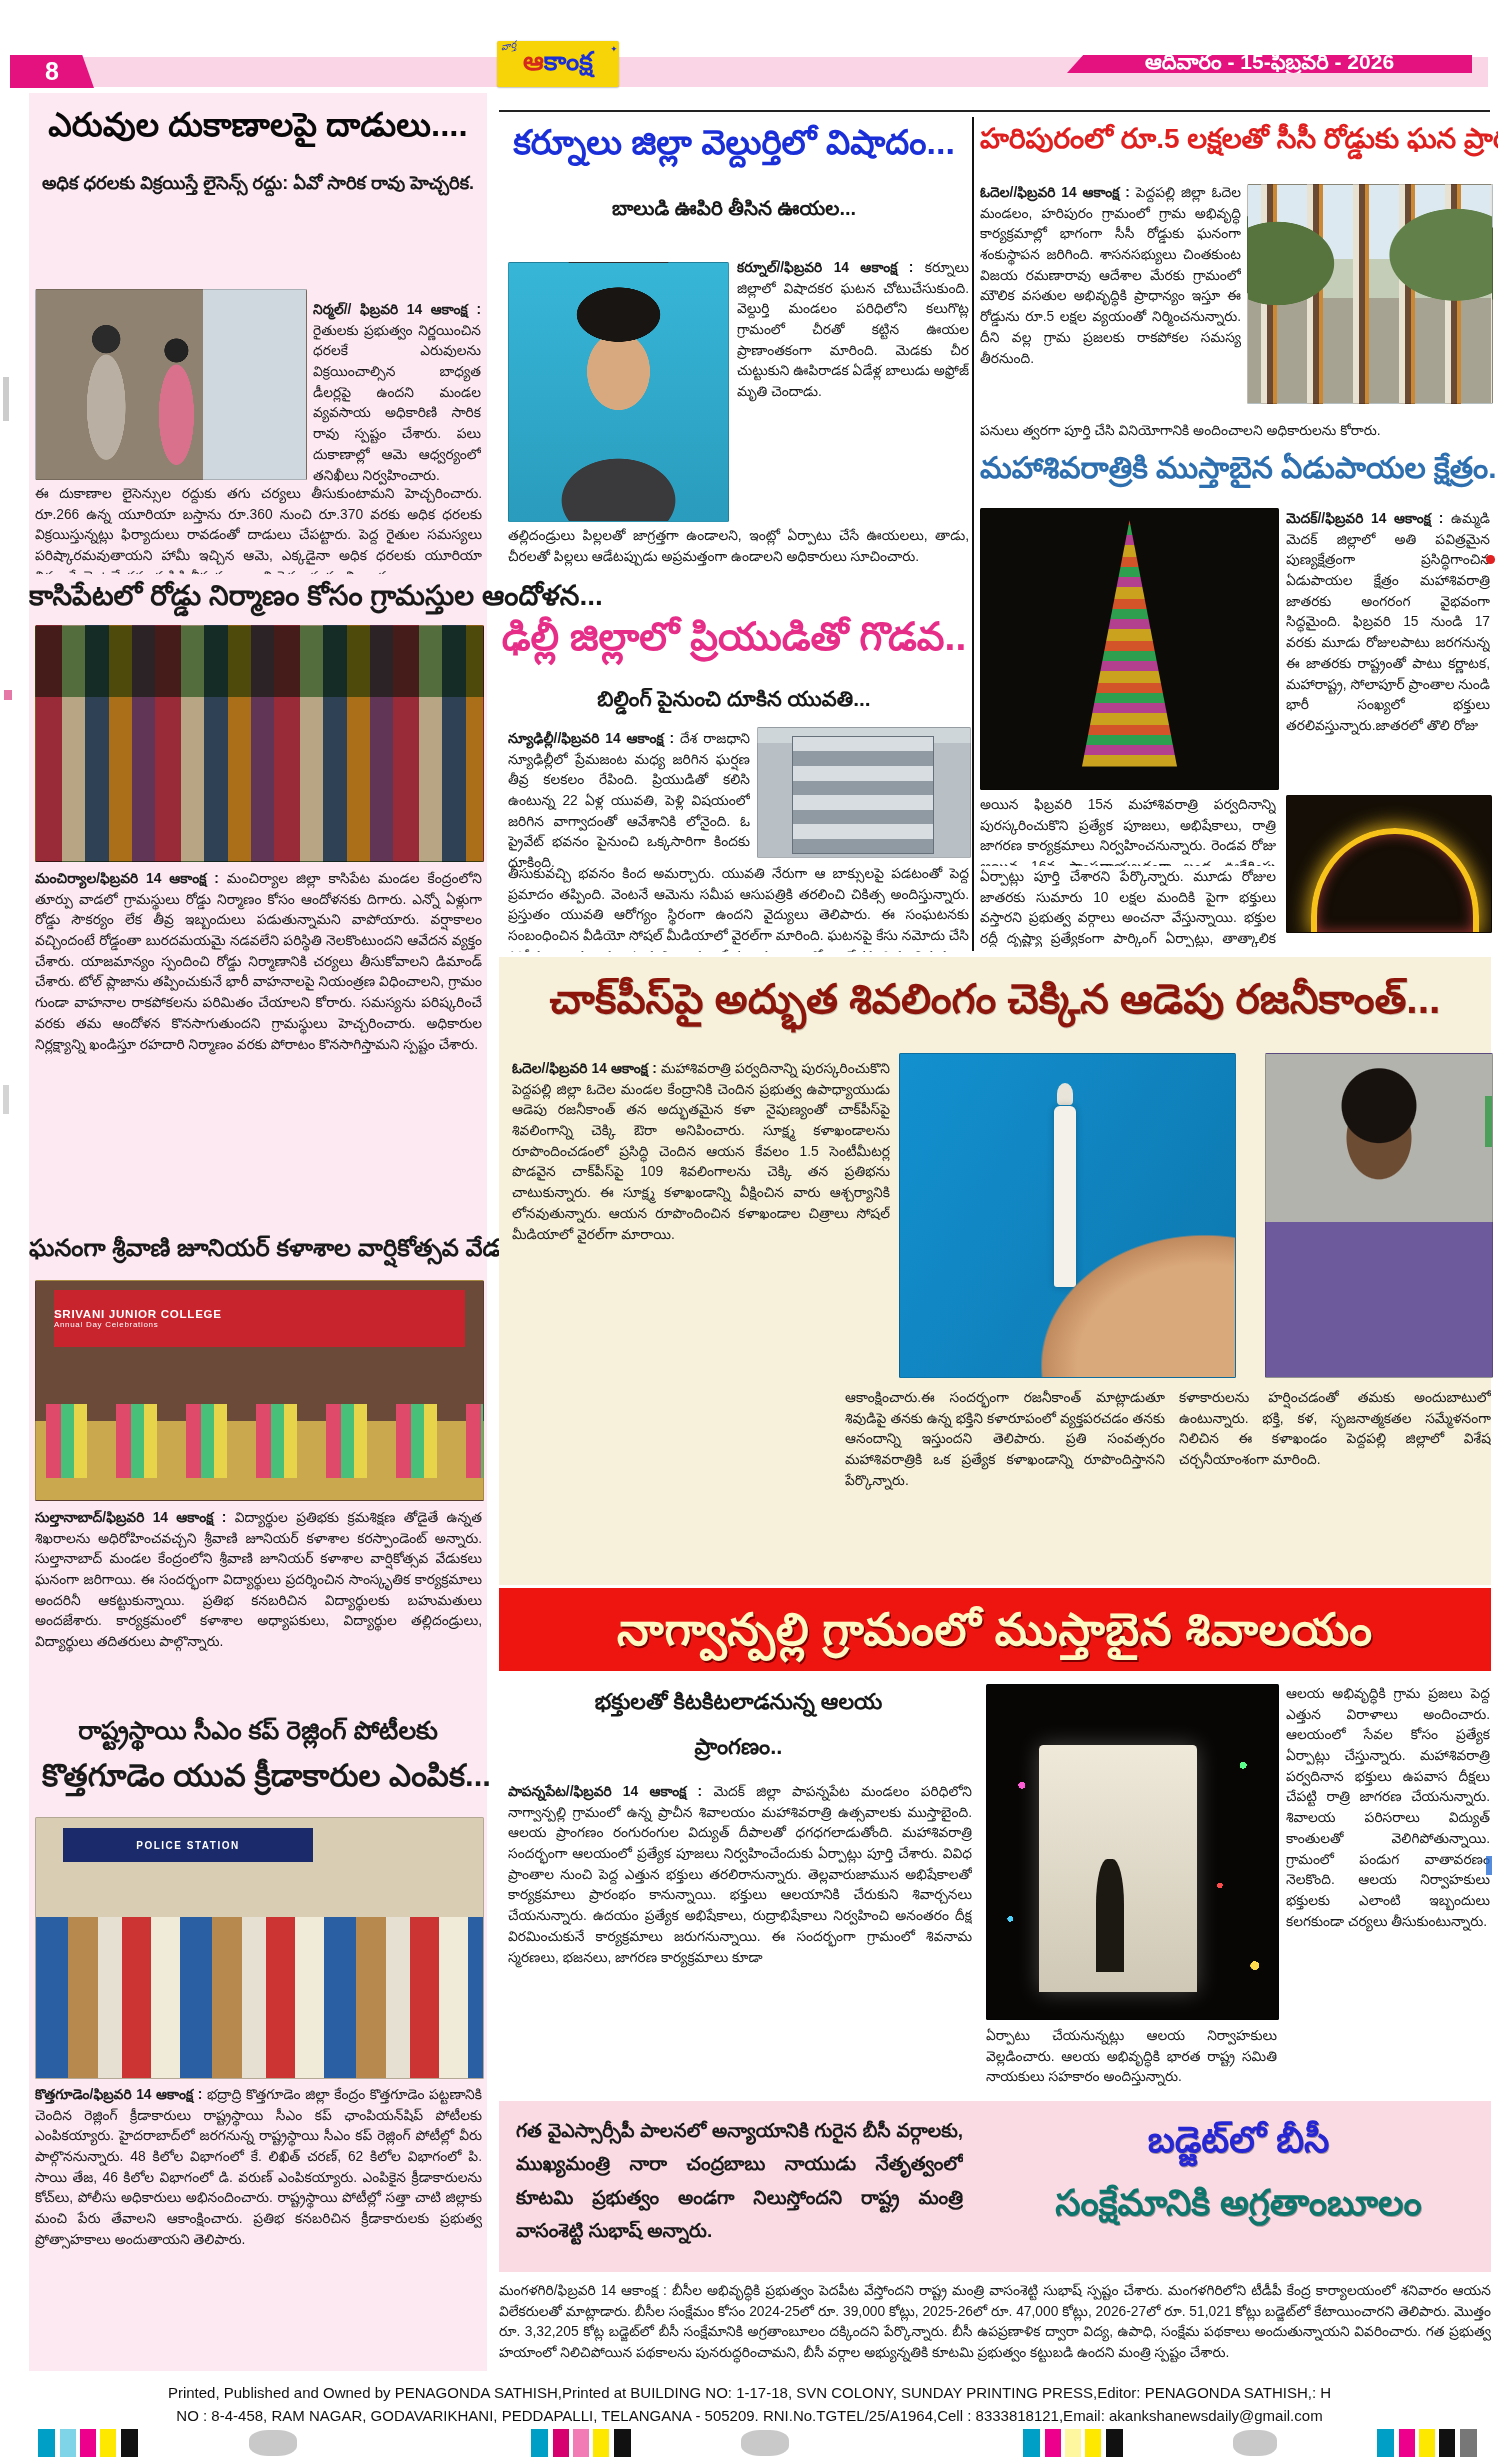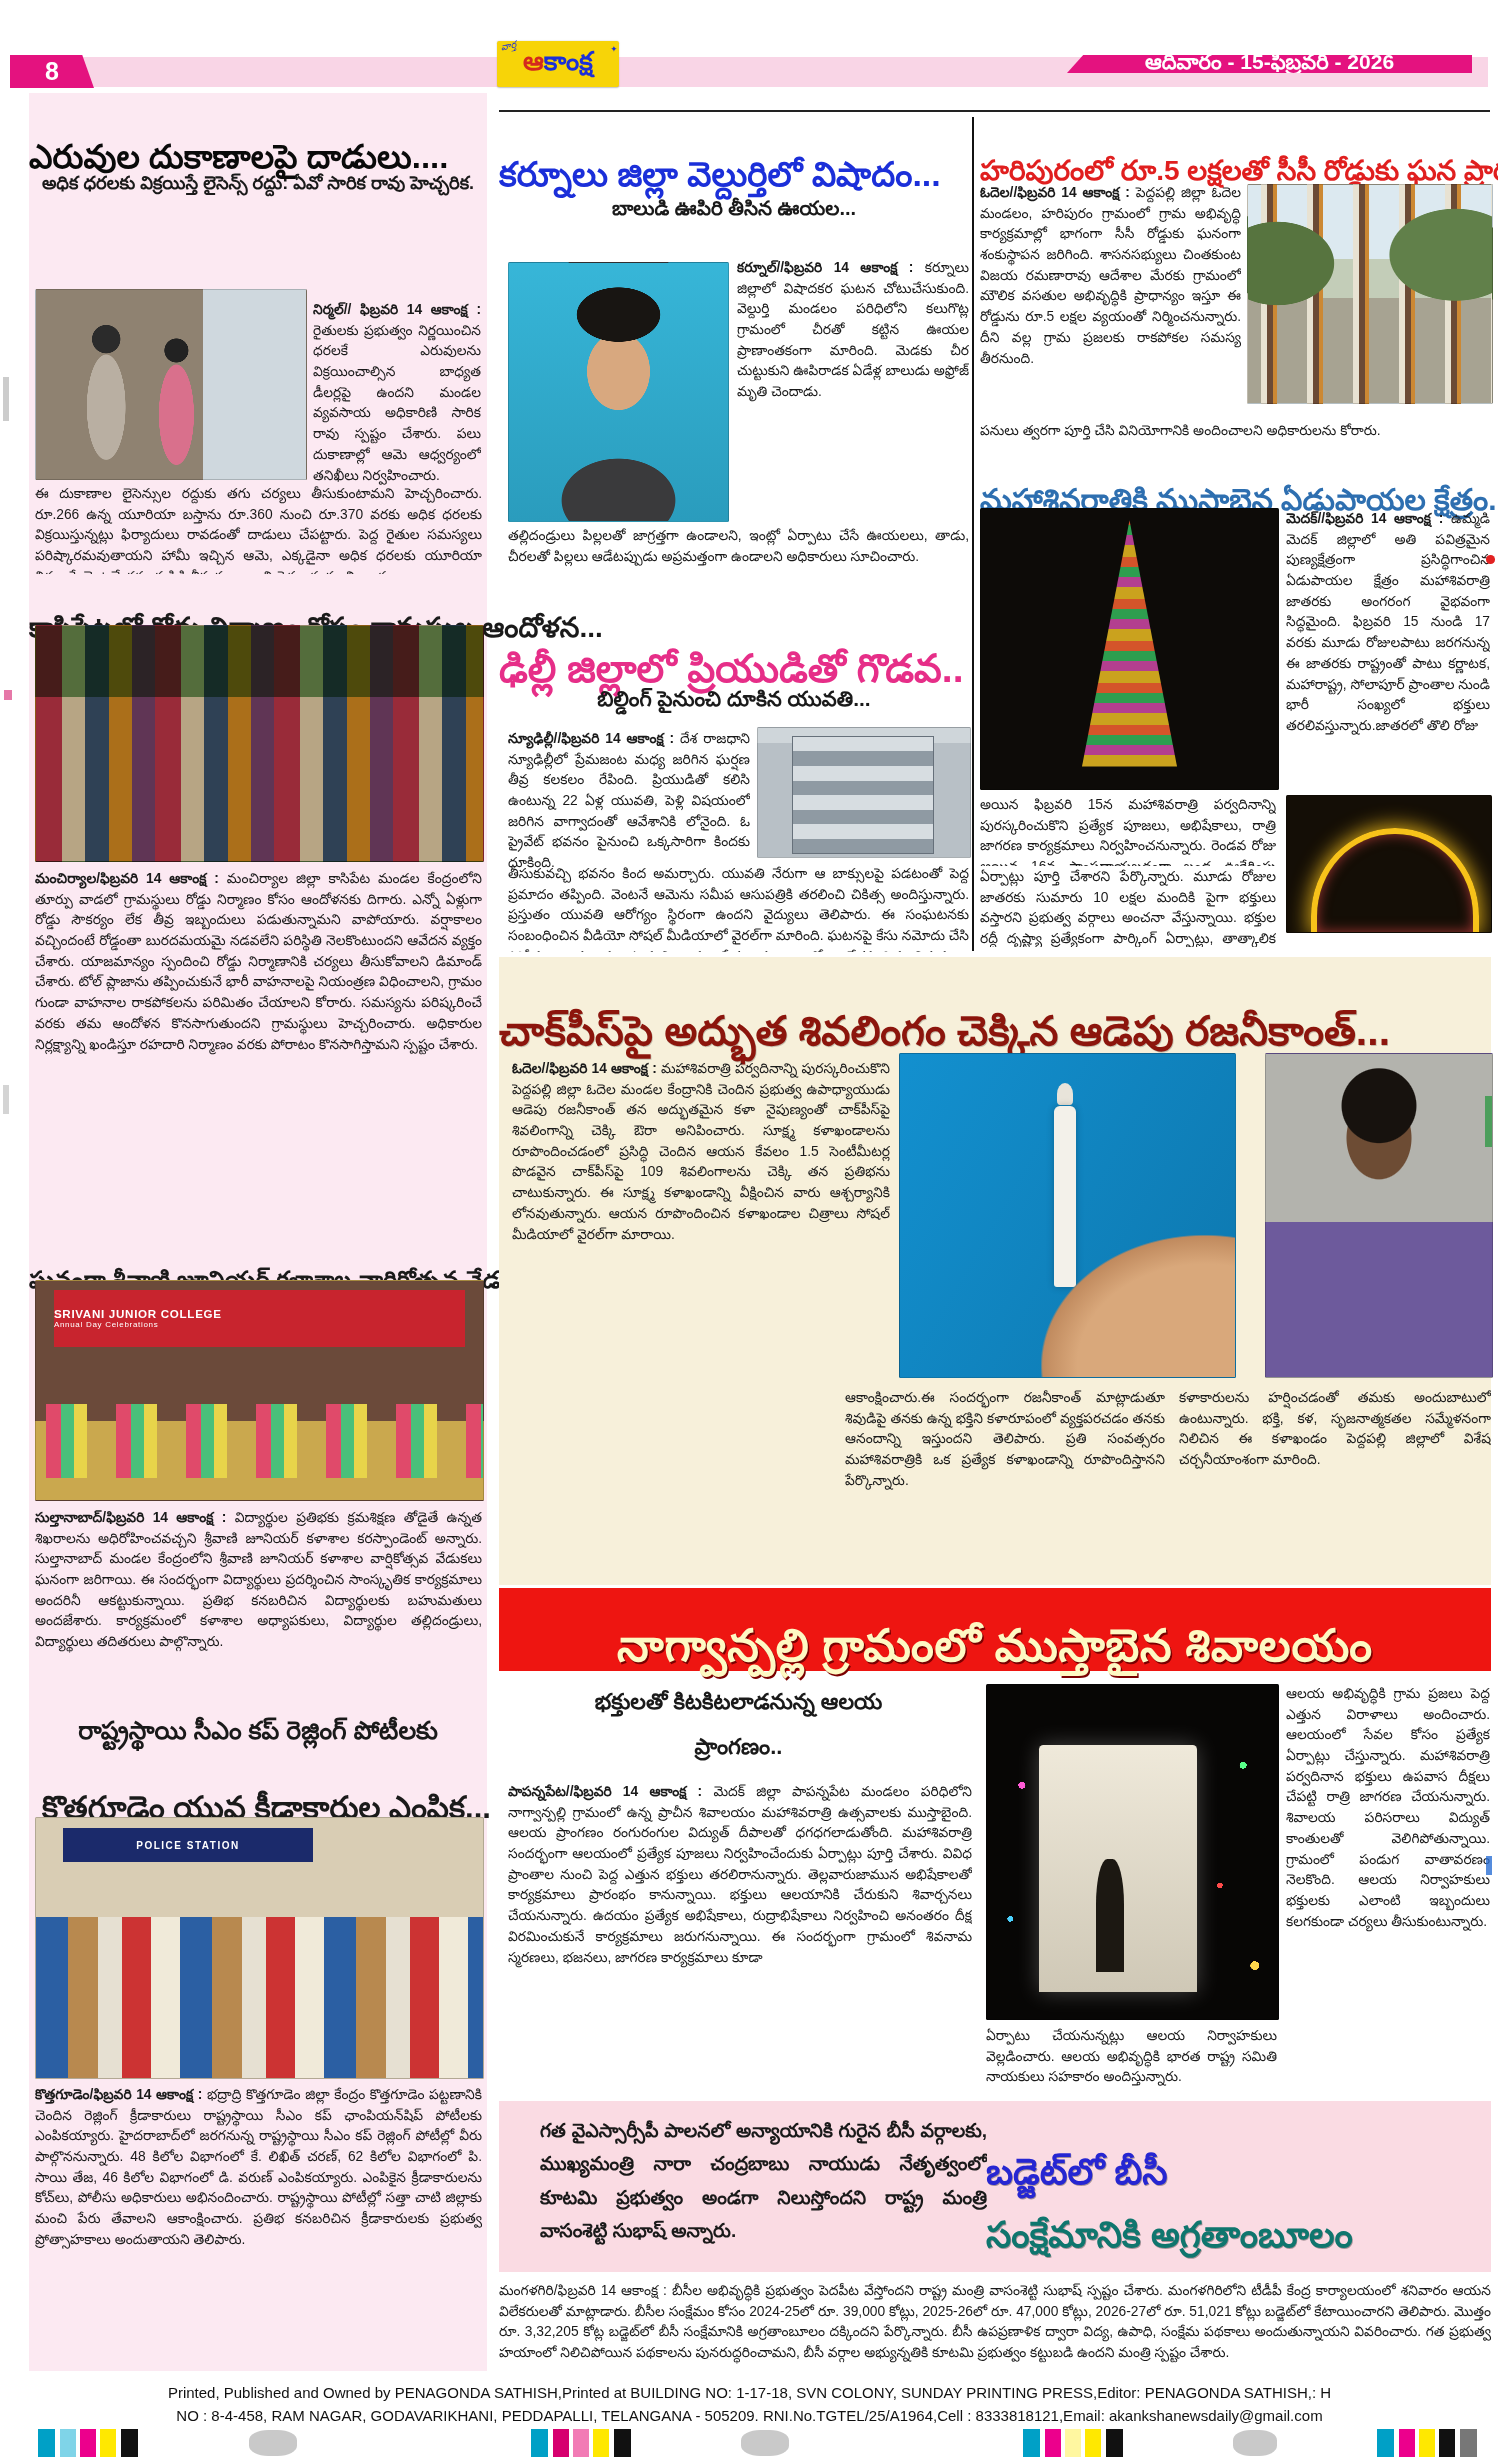--- a/index.html
+++ b/index.html
@@ -1,21 +1,21 @@
 <!DOCTYPE html>
 <html style="font-size:11.6px"><head>
 <meta charset="utf-8">
 <style>
   html,body{margin:0;padding:0;background:#ffffff;}
   #page{position:relative;width:1499px;height:2462px;background:#ffffff;overflow:hidden;
         font-family:"Liberation Sans",sans-serif;color:#1a1a1a;}
   .abs{position:absolute;}
   .txt{font-size:13.8px;line-height:1.5;text-align:justify;overflow:hidden;}
   .dl{font-weight:bold;}
-  .hl{font-weight:bold;white-space:nowrap;line-height:1.15;margin-top:32px;}
+  .hl{font-weight:bold;text-align:center;white-space:nowrap;line-height:1.15;}
   .sub{font-weight:600;text-align:center;white-space:nowrap;}
   .photo{overflow:hidden;border:0.7px solid rgba(0,0,0,0.18);border-radius:1.5px;}
   .bar{position:absolute;top:0;height:100%;}
   
   .mast-strip{background:#f9d5e6;}
   .mast-block{background:#e4127f;color:#fff;font-weight:bold;display:flex;align-items:center;justify-content:center;}
   .logo-box{background:#f7d408;border-radius:2.2px;display:flex;align-items:center;justify-content:center;box-shadow:0 0.7px 1.5px rgba(0,0,0,.25);}
   
   .ph-fert{background:
      radial-gradient(ellipse 32px 87px at 26% 62%, #b9afa2 60%, transparent 61%),
@@ -217,21 +217,21 @@
   <div class="abs photo ph-nag" style="left:986px;top:1684px;width:291px;height:334px;">
     <div class="nag-temple">
       <div class="nag-door"></div>
     </div>
     <div class="nag-lights"></div>
   </div>
   <div class="abs txt" style="left:986px;top:2026px;width:291px;height:68px;">ఏర్పాటు చేయనున్నట్లు ఆలయ నిర్వాహకులు వెల్లడించారు. ఆలయ అభివృద్ధికి భారత రాష్ట్ర సమితి నాయకులు సహకారం అందిస్తున్నారు.</div>
   <div class="abs txt" style="left:1286px;top:1684px;width:204px;height:410px;">ఆలయ అభివృద్ధికి గ్రామ ప్రజలు పెద్ద ఎత్తున విరాళాలు అందించారు. ఆలయంలో సేవల కోసం ప్రత్యేక ఏర్పాట్లు చేస్తున్నారు. మహాశివరాత్రి పర్వదినాన భక్తులు ఉపవాస దీక్షలు చేపట్టి రాత్రి జాగరణ చేయనున్నారు. శివాలయ పరిసరాలు విద్యుత్ కాంతులతో వెలిగిపోతున్నాయి. గ్రామంలో పండుగ వాతావరణం నెలకొంది. ఆలయ నిర్వాహకులు భక్తులకు ఎలాంటి ఇబ్బందులు కలగకుండా చర్యలు తీసుకుంటున్నారు.</div>
 
   <div class="abs" style="left:499px;top:2101px;width:992px;height:171px;background:#fadbe3;"></div>
-  <div class="abs" style="left:516px;top:2114px;width:447px;height:148px;font-size:19px;font-weight:bold;line-height:1.75;text-align:justify;overflow:hidden;margin-left:24px;">గత వైఎస్సార్సీపీ పాలనలో అన్యాయానికి గురైన బీసీ వర్గాలకు, ముఖ్యమంత్రి నారా చంద్రబాబు నాయుడు నేతృత్వంలో కూటమి ప్రభుత్వం అండగా నిలుస్తోందని రాష్ట్ర మంత్రి వాసంశెట్టి సుభాష్ అన్నారు.</div>
+  <div class="abs" style="left:516px;top:2114px;width:447px;height:148px;font-size:19px;font-weight:bold;line-height:1.75;text-align:justify;overflow:hidden;">గత వైఎస్సార్సీపీ పాలనలో అన్యాయానికి గురైన బీసీ వర్గాలకు, ముఖ్యమంత్రి నారా చంద్రబాబు నాయుడు నేతృత్వంలో కూటమి ప్రభుత్వం అండగా నిలుస్తోందని రాష్ట్ర మంత్రి వాసంశెట్టి సుభాష్ అన్నారు.</div>
   <div class="abs hl" style="left:986px;top:2119px;width:505px;font-size:36px;color:#2626d2;text-shadow:0.7px 0.7px 0 #00000055;">బడ్జెట్‌లో బీసీ</div>
   <div class="abs hl" style="left:986px;top:2182px;width:505px;font-size:36px;color:#0f766e;text-shadow:0.7px 0.7px 0 #00000055;">సంక్షేమానికి అగ్రతాంబూలం</div>
   <div class="abs txt" style="left:499px;top:2281px;width:992px;height:88px;font-size:13.8px;">మంగళగిరి/ఫిబ్రవరి 14 ఆకాంక్ష : బీసీల అభివృద్ధికి ప్రభుత్వం పెదపీట వేస్తోందని రాష్ట్ర మంత్రి వాసంశెట్టి సుభాష్ స్పష్టం చేశారు. మంగళగిరిలోని టీడీపీ కేంద్ర కార్యాలయంలో శనివారం ఆయన విలేకరులతో మాట్లాడారు. బీసీల సంక్షేమం కోసం 2024-25లో రూ. 39,000 కోట్లు, 2025-26లో రూ. 47,000 కోట్లు, 2026-27లో రూ. 51,021 కోట్లు బడ్జెట్‌లో కేటాయించారని తెలిపారు. మొత్తం రూ. 3,32,205 కోట్ల బడ్జెట్‌లో బీసీ సంక్షేమానికి అగ్రతాంబూలం దక్కిందని పేర్కొన్నారు. బీసీ ఉపప్రణాళిక ద్వారా విద్య, ఉపాధి, సంక్షేమ పథకాలు అందుతున్నాయని వివరించారు. గత ప్రభుత్వ హయాంలో నిలిచిపోయిన పథకాలను పునరుద్ధరించామని, బీసీ వర్గాల అభ్యున్నతికి కూటమి ప్రభుత్వం కట్టుబడి ఉందని మంత్రి స్పష్టం చేశారు.</div>
 
   <div class="abs" style="left:0;top:2384px;width:1499px;text-align:center;font-size:15px;color:#111;">Printed, Published and Owned by PENAGONDA SATHISH,Printed at BUILDING NO: 1-17-18, SVN COLONY, SUNDAY PRINTING PRESS,Editor: PENAGONDA SATHISH,: H</div>
   <div class="abs" style="left:0;top:2407px;width:1499px;text-align:center;font-size:15px;color:#111;">NO : 8-4-458, RAM NAGAR, GODAVARIKHANI, PEDDAPALLI, TELANGANA - 505209. RNI.No.TGTEL/25/A1964,Cell : 8333818121,Email: akankshanewsdaily@gmail.com</div>
 
   <div class="abs" style="left:38px;top:2429px;width:109px;height:27.6px;">
     <div class="bar" style="left:0;width:17.4px;background:#00a0c6;"></div>
     <div class="bar" style="left:22px;width:16px;background:#7fd4e8;"></div>

